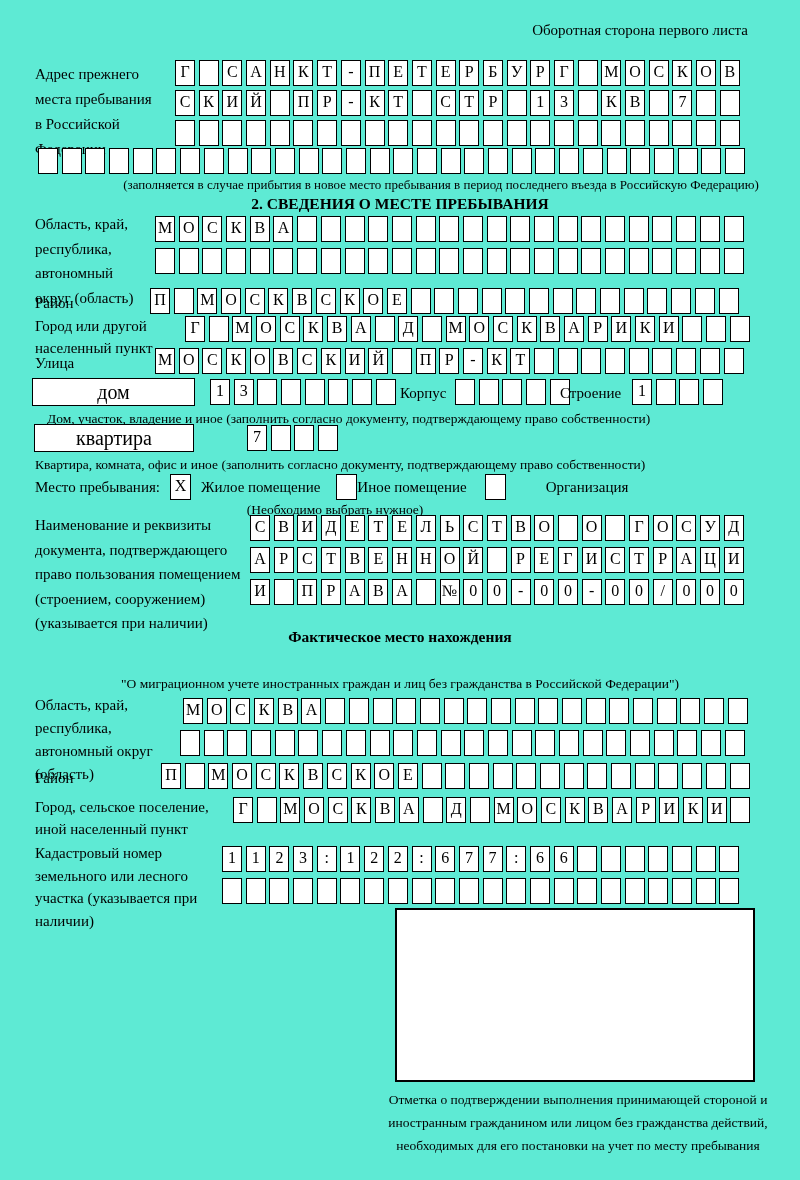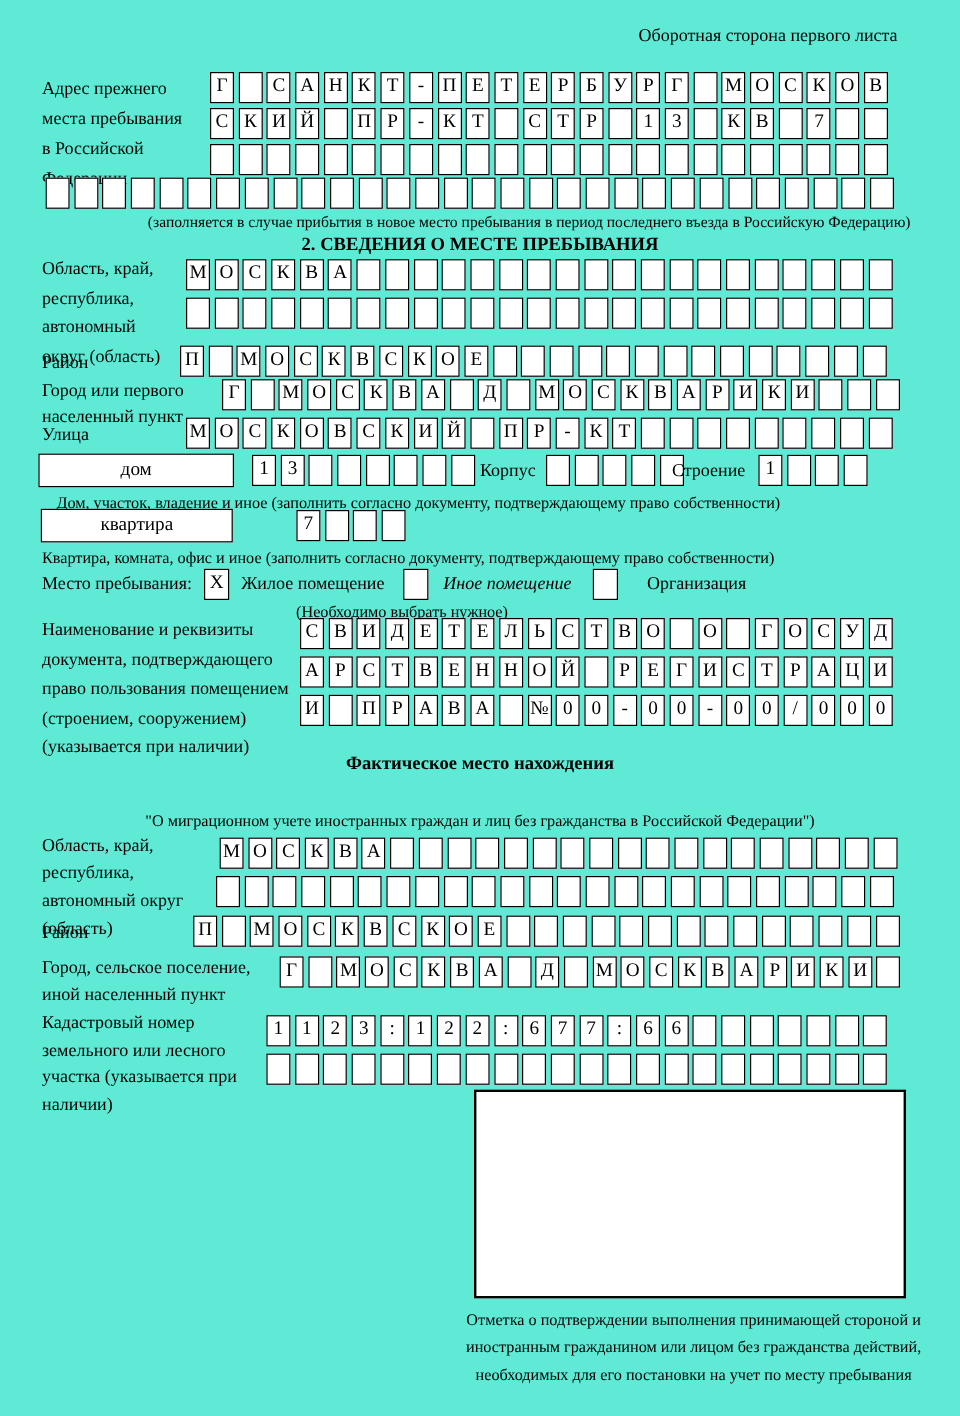--- a/index.html
+++ b/index.html
@@ -28,21 +28,21 @@
     font-size: 16px; line-height: 22px;
     vertical-align: top;
     background: #fff;
   }
   .fieldbox {
     position: absolute;
     box-sizing: border-box;
     border: 1.8px solid #000;
     height: 28px;
     display: flex; align-items: center; justify-content: center;
-    font-size: 16px;
+    font-size: 20px;
     background: #fff;
   }
   .cb {
     display: inline-block;
     box-sizing: border-box;
     width: 21px; height: 26px;
     border: 1.8px solid #000;
     text-align: center;
     font-size: 16px; line-height: 22px;
     vertical-align: middle;
@@ -72,21 +72,21 @@
 
   <div class="title" style="top:195px;">2. СВЕДЕНИЯ О МЕСТЕ ПРЕБЫВАНИЯ</div>
 
   <div class="lbl" style="left:35px; top:212px; width:114px; line-height:24.5px;">Область, край, республика, автономный округ (область)</div>
   <div class="row" style="left:155px; top:216px;"><span class="cell">М</span><span class="cell">О</span><span class="cell">С</span><span class="cell">К</span><span class="cell">В</span><span class="cell">А</span><span class="cell"></span><span class="cell"></span><span class="cell"></span><span class="cell"></span><span class="cell"></span><span class="cell"></span><span class="cell"></span><span class="cell"></span><span class="cell"></span><span class="cell"></span><span class="cell"></span><span class="cell"></span><span class="cell"></span><span class="cell"></span><span class="cell"></span><span class="cell"></span><span class="cell"></span><span class="cell"></span><span class="cell"></span></div>
   <div class="row" style="left:155px; top:248px;"><span class="cell"></span><span class="cell"></span><span class="cell"></span><span class="cell"></span><span class="cell"></span><span class="cell"></span><span class="cell"></span><span class="cell"></span><span class="cell"></span><span class="cell"></span><span class="cell"></span><span class="cell"></span><span class="cell"></span><span class="cell"></span><span class="cell"></span><span class="cell"></span><span class="cell"></span><span class="cell"></span><span class="cell"></span><span class="cell"></span><span class="cell"></span><span class="cell"></span><span class="cell"></span><span class="cell"></span><span class="cell"></span></div>
 
   <div class="lbl" style="left:35px; top:291px;">Район</div>
   <div class="row" style="left:150px; top:288px;"><span class="cell">П</span><span class="cell"></span><span class="cell">М</span><span class="cell">О</span><span class="cell">С</span><span class="cell">К</span><span class="cell">В</span><span class="cell">С</span><span class="cell">К</span><span class="cell">О</span><span class="cell">Е</span><span class="cell"></span><span class="cell"></span><span class="cell"></span><span class="cell"></span><span class="cell"></span><span class="cell"></span><span class="cell"></span><span class="cell"></span><span class="cell"></span><span class="cell"></span><span class="cell"></span><span class="cell"></span><span class="cell"></span><span class="cell"></span></div>
 
-  <div class="lbl" style="left:35px; top:315px; width:132px; line-height:22px;">Город или первого населенный пункт</div>
+  <div class="lbl" style="left:35px; top:315px; width:132px; line-height:22px;">Город или другой населенный пункт</div>
   <div class="row" style="left:185px; top:316px;"><span class="cell">Г</span><span class="cell"></span><span class="cell">М</span><span class="cell">О</span><span class="cell">С</span><span class="cell">К</span><span class="cell">В</span><span class="cell">А</span><span class="cell"></span><span class="cell">Д</span><span class="cell"></span><span class="cell">М</span><span class="cell">О</span><span class="cell">С</span><span class="cell">К</span><span class="cell">В</span><span class="cell">А</span><span class="cell">Р</span><span class="cell">И</span><span class="cell">К</span><span class="cell">И</span><span class="cell"></span><span class="cell"></span><span class="cell"></span></div>
 
   <div class="lbl" style="left:35px; top:351px;">Улица</div>
   <div class="row" style="left:155px; top:348px;"><span class="cell">М</span><span class="cell">О</span><span class="cell">С</span><span class="cell">К</span><span class="cell">О</span><span class="cell">В</span><span class="cell">С</span><span class="cell">К</span><span class="cell">И</span><span class="cell">Й</span><span class="cell"></span><span class="cell">П</span><span class="cell">Р</span><span class="cell">-</span><span class="cell">К</span><span class="cell">Т</span><span class="cell"></span><span class="cell"></span><span class="cell"></span><span class="cell"></span><span class="cell"></span><span class="cell"></span><span class="cell"></span><span class="cell"></span><span class="cell"></span></div>
 
   <div class="fieldbox" style="left:32px; top:378px; width:163px;">дом</div>
   <div class="row" style="left:210px; top:379px;"><span class="cell">1</span><span class="cell">3</span><span class="cell"></span><span class="cell"></span><span class="cell"></span><span class="cell"></span><span class="cell"></span><span class="cell"></span></div>
   <div class="lbl" style="left:400px; top:381px;">Корпус</div>
   <div class="row" style="left:455px; top:379px;"><span class="cell"></span><span class="cell"></span><span class="cell"></span><span class="cell"></span><span class="cell"></span></div>
   <div class="lbl" style="left:560px; top:381px;">Строение</div>
@@ -95,23 +95,23 @@
 
   <div class="fieldbox" style="left:34px; top:424px; width:160px;">квартира</div>
   <div class="row" style="left:247px; top:425px;"><span class="cell">7</span><span class="cell"></span><span class="cell"></span><span class="cell"></span></div>
   <div class="cap" style="left:35px; top:456px;">Квартира, комната, офис и иное (заполнить согласно документу, подтверждающему право собственности)</div>
 
   <div class="stayrow">
     <span>Место пребывания:</span>
     <span class="cb" style="margin-left:10px;">X</span>
     <span style="margin-left:10px;">Жилое помещение</span>
     <span class="cb" style="margin-left:16px;"></span>
-    <span style="margin-left:12px;font-style:italic;">Иное помещение</span>
+    <span style="margin-left:0;">Иное помещение</span>
     <span class="cb" style="margin-left:18px;"></span>
-    <span style="margin-left:24px;">Организация</span>
+    <span style="margin-left:40px;">Организация</span>
   </div>
   <div class="cap" style="left:160px; top:501px; width:350px; text-align:center;">(Необходимо выбрать нужное)</div>
 
   <div class="lbl" style="left:35px; top:513px; width:212px; line-height:24.5px;">Наименование и реквизиты документа, подтверждающего право пользования помещением (строением, сооружением) (указывается при наличии)</div>
   <div class="row" style="left:250px; top:515px;"><span class="cell">С</span><span class="cell">В</span><span class="cell">И</span><span class="cell">Д</span><span class="cell">Е</span><span class="cell">Т</span><span class="cell">Е</span><span class="cell">Л</span><span class="cell">Ь</span><span class="cell">С</span><span class="cell">Т</span><span class="cell">В</span><span class="cell">О</span><span class="cell"></span><span class="cell">О</span><span class="cell"></span><span class="cell">Г</span><span class="cell">О</span><span class="cell">С</span><span class="cell">У</span><span class="cell">Д</span></div>
   <div class="row" style="left:250px; top:547px;"><span class="cell">А</span><span class="cell">Р</span><span class="cell">С</span><span class="cell">Т</span><span class="cell">В</span><span class="cell">Е</span><span class="cell">Н</span><span class="cell">Н</span><span class="cell">О</span><span class="cell">Й</span><span class="cell"></span><span class="cell">Р</span><span class="cell">Е</span><span class="cell">Г</span><span class="cell">И</span><span class="cell">С</span><span class="cell">Т</span><span class="cell">Р</span><span class="cell">А</span><span class="cell">Ц</span><span class="cell">И</span></div>
   <div class="row" style="left:250px; top:579px;"><span class="cell">И</span><span class="cell"></span><span class="cell">П</span><span class="cell">Р</span><span class="cell">А</span><span class="cell">В</span><span class="cell">А</span><span class="cell"></span><span class="cell">№</span><span class="cell">0</span><span class="cell">0</span><span class="cell">-</span><span class="cell">0</span><span class="cell">0</span><span class="cell">-</span><span class="cell">0</span><span class="cell">0</span><span class="cell">/</span><span class="cell">0</span><span class="cell">0</span><span class="cell">0</span></div>
 
   <div class="title" style="top:628px;">Фактическое место нахождения</div>
   <div class="centernote" style="top:676px;">"О миграционном учете иностранных граждан и лиц без гражданства в Российской Федерации")</div>

